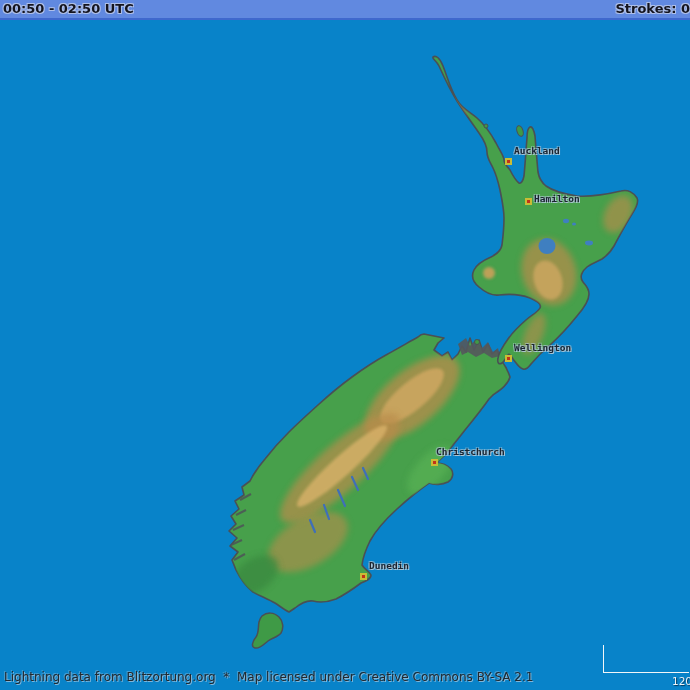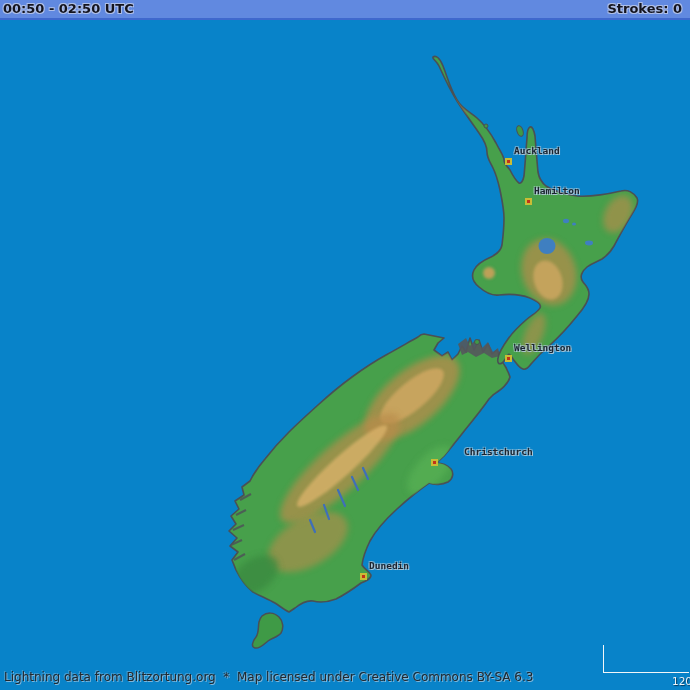--- a/index.html
+++ b/index.html
@@ -15,21 +15,21 @@
     z-index:30;
   }
   .topbar span{
     position:absolute;top:1px;
     font-size:13px;font-weight:bold;color:#14141e;line-height:16px;
     text-shadow:-1px -1px 0 #aebfe8, 1px -1px 0 #aebfe8, -1px 1px 0 #aebfe8, 1px 1px 0 #aebfe8;
     white-space:pre;
   }
   .tb-left{left:3px;}
   .tb-center{left:0;width:690px;text-align:center;}
-  .tb-right{right:8px;}
+  .tb-right{right:0;}
   
   .map-svg{position:absolute;top:0;left:0;z-index:1;}
   
   .city-layer{position:absolute;top:0;left:0;width:690px;height:672px;z-index:10;pointer-events:none;}
   .city-marker{
     position:absolute;width:3px;height:3px;
     background:#c23318;border:2px solid #c9bc35;
   }
   .city-label{
     position:absolute;
@@ -188,30 +188,30 @@
 
   <div class="topbar">
     <span class="tb-left">00:50 - 02:50 UTC</span>
     <span class="tb-right">Strokes: 0</span>
   </div>
 
   <div class="city-layer">
       <div class="city-marker" style="left: 505px; top: 158px;"></div>
       <div class="city-label" style="left: 514px; top: 146px;">Auckland</div>
       <div class="city-marker" style="left: 525px; top: 198px;"></div>
-      <div class="city-label" style="left: 534px; top: 186px;">Hamilton</div>
+      <div class="city-label" style="left: 534px; top: 194px;">Hamilton</div>
       <div class="city-marker" style="left: 505px; top: 355px;"></div>
       <div class="city-label" style="left: 514px; top: 343px;">Wellington</div>
       <div class="city-marker" style="left: 431px; top: 459px;"></div>
-      <div class="city-label" style="left: 464px; top: 447px;">Christchurch</div>
+      <div class="city-label" style="left: 436px; top: 447px;">Christchurch</div>
       <div class="city-marker" style="left: 360px; top: 573px;"></div>
       <div class="city-label" style="left: 369px; top: 561px;">Dunedin</div>
     </div>
 
-  <div class="footer-text">Lightning data from Blitzortung.org  *  Map licensed under Creative Commons BY-SA 6.3</div>
+  <div class="footer-text">Lightning data from Blitzortung.org  *  Map licensed under Creative Commons BY-SA 2.1</div>
 
   <div class="legend">
 
     <div class="legend-vline"></div>
     <div class="legend-hline"></div>
     <span class="legend-xlabel">120min</span>
   </div>
 
 </div>
 

